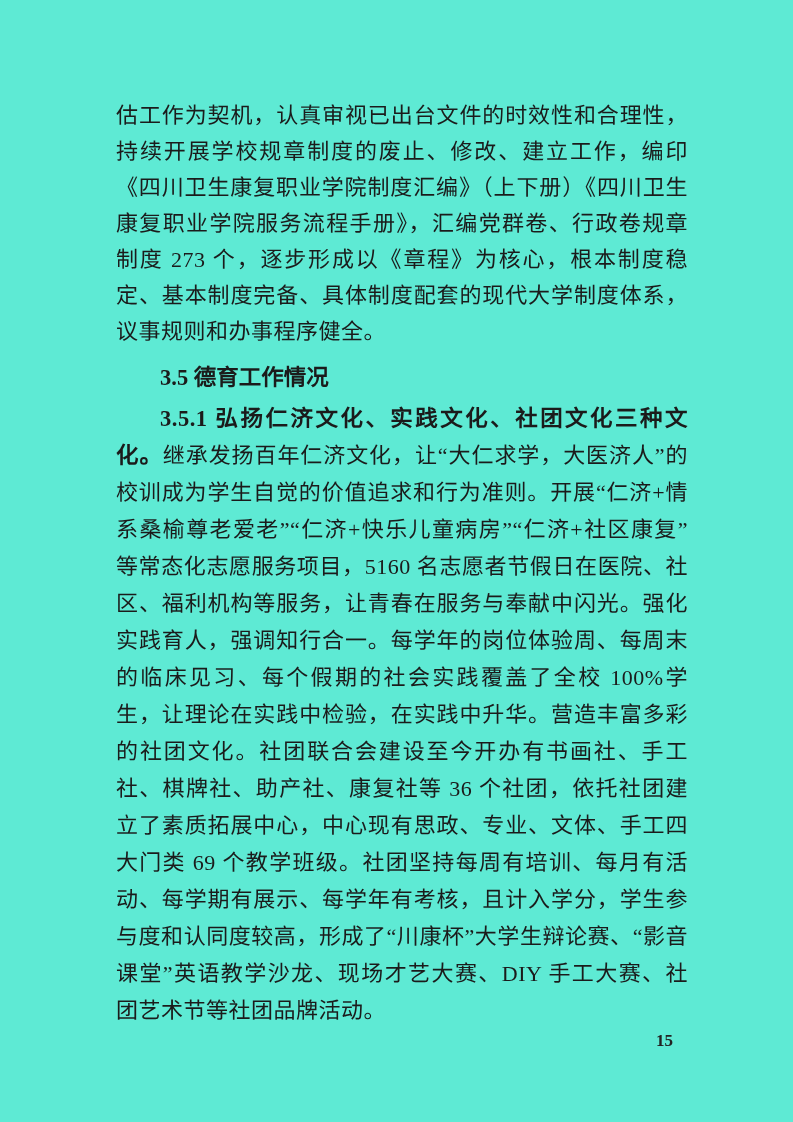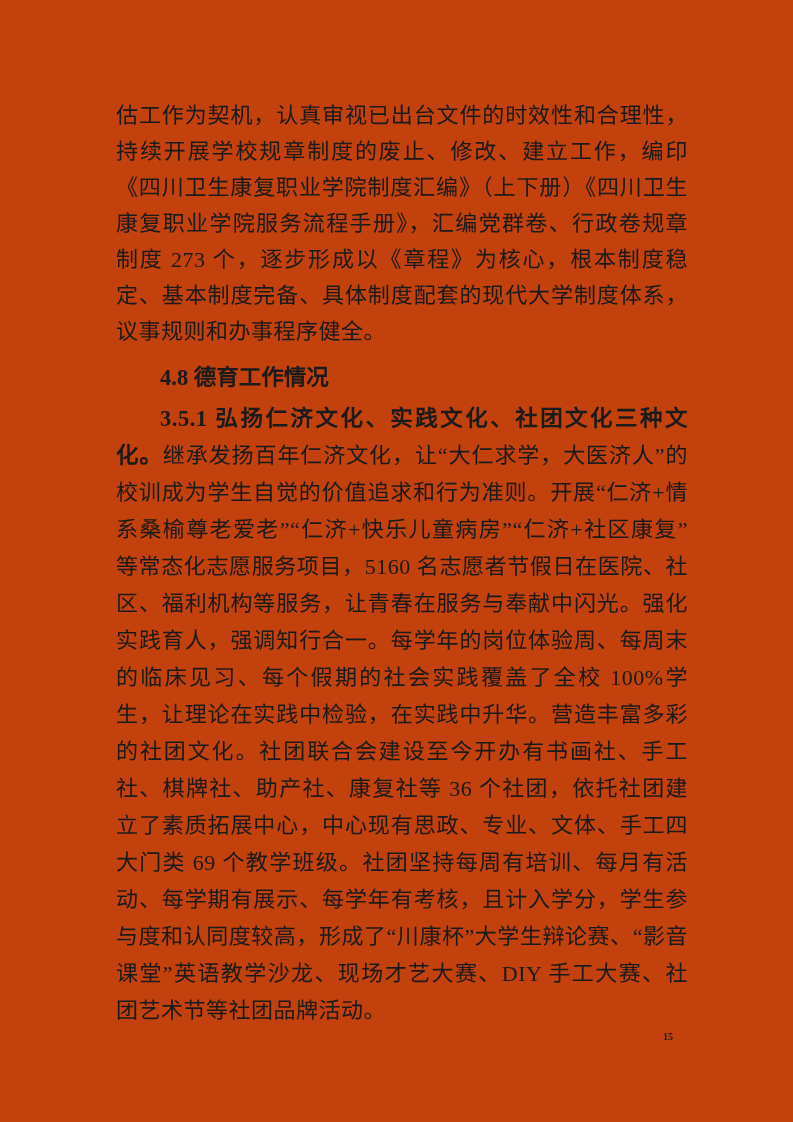--- a/index.html
+++ b/index.html
@@ -4,21 +4,21 @@
 <style>
   html, body {
     margin: 0;
     padding: 0;
     background: #ffffff;
   }
   .page {
     position: relative;
     width: 793px;
     height: 1122px;
-    background: #c2410c;
+    background: #5eead4;
     font-family: "Liberation Serif", "DejaVu Serif", serif;
     color: #1b1b1b;
     overflow: hidden;
   }
   .text-block {
     position: absolute;
     left: 116px;
     width: 572px;
     margin: 0;
   }
@@ -49,32 +49,32 @@
   }
   .run-in-heading {
     font-weight: bold;
     font-size: 22.5px;
   }
   .page-number {
     position: absolute;
     left: 656px;
     top: 1031px;
     width: 24px;
-    font-size: 10px;
-    text-align: center;
+    font-size: 17px;
+    text-align: left;
     color: #222222;
     font-weight: bold;
   }
 </style>
 </head>
 <body>
 
 <div class="page">
 
   <p class="text-block body-text para-continued">估工作为契机，认真审视已出台文件的时效性和合理性，持续开展学校规章制度的废止、修改、建立工作，编印《四川卫生康复职业学院制度汇编》（上下册）《四川卫生康复职业学院服务流程手册》，汇编党群卷、行政卷规章制度 273 个，逐步形成以《章程》为核心，根本制度稳定、基本制度完备、具体制度配套的现代大学制度体系，议事规则和办事程序健全。</p>
 
-  <h2 class="text-block section-heading">4.8 德育工作情况</h2>
+  <h2 class="text-block section-heading">3.5 德育工作情况</h2>
 
   <p class="text-block body-text para-3-5-1"><span class="run-in-heading">3.5.1 弘扬仁济文化、实践文化、社团文化三种文化。</span><span>继承发扬百年仁济文化，让“大仁求学，大医济人”的校训成为学生自觉的价值追求和行为准则。开展“仁济+情系桑榆尊老爱老”“仁济+快乐儿童病房”“仁济+社区康复”等常态化志愿服务项目，5160 名志愿者节假日在医院、社区、福利机构等服务，让青春在服务与奉献中闪光。强化实践育人，强调知行合一。每学年的岗位体验周、每周末的临床见习、每个假期的社会实践覆盖了全校 100%学生，让理论在实践中检验，在实践中升华。营造丰富多彩的社团文化。社团联合会建设至今开办有书画社、手工社、棋牌社、助产社、康复社等 36 个社团，依托社团建立了素质拓展中心，中心现有思政、专业、文体、手工四大门类 69 个教学班级。社团坚持每周有培训、每月有活动、每学期有展示、每学年有考核，且计入学分，学生参与度和认同度较高，形成了“川康杯”大学生辩论赛、“影音课堂”英语教学沙龙、现场才艺大赛、DIY 手工大赛、社团艺术节等社团品牌活动。</span></p>
 
   <div class="page-number">15</div>
 
 </div>
 
 </body></html>

